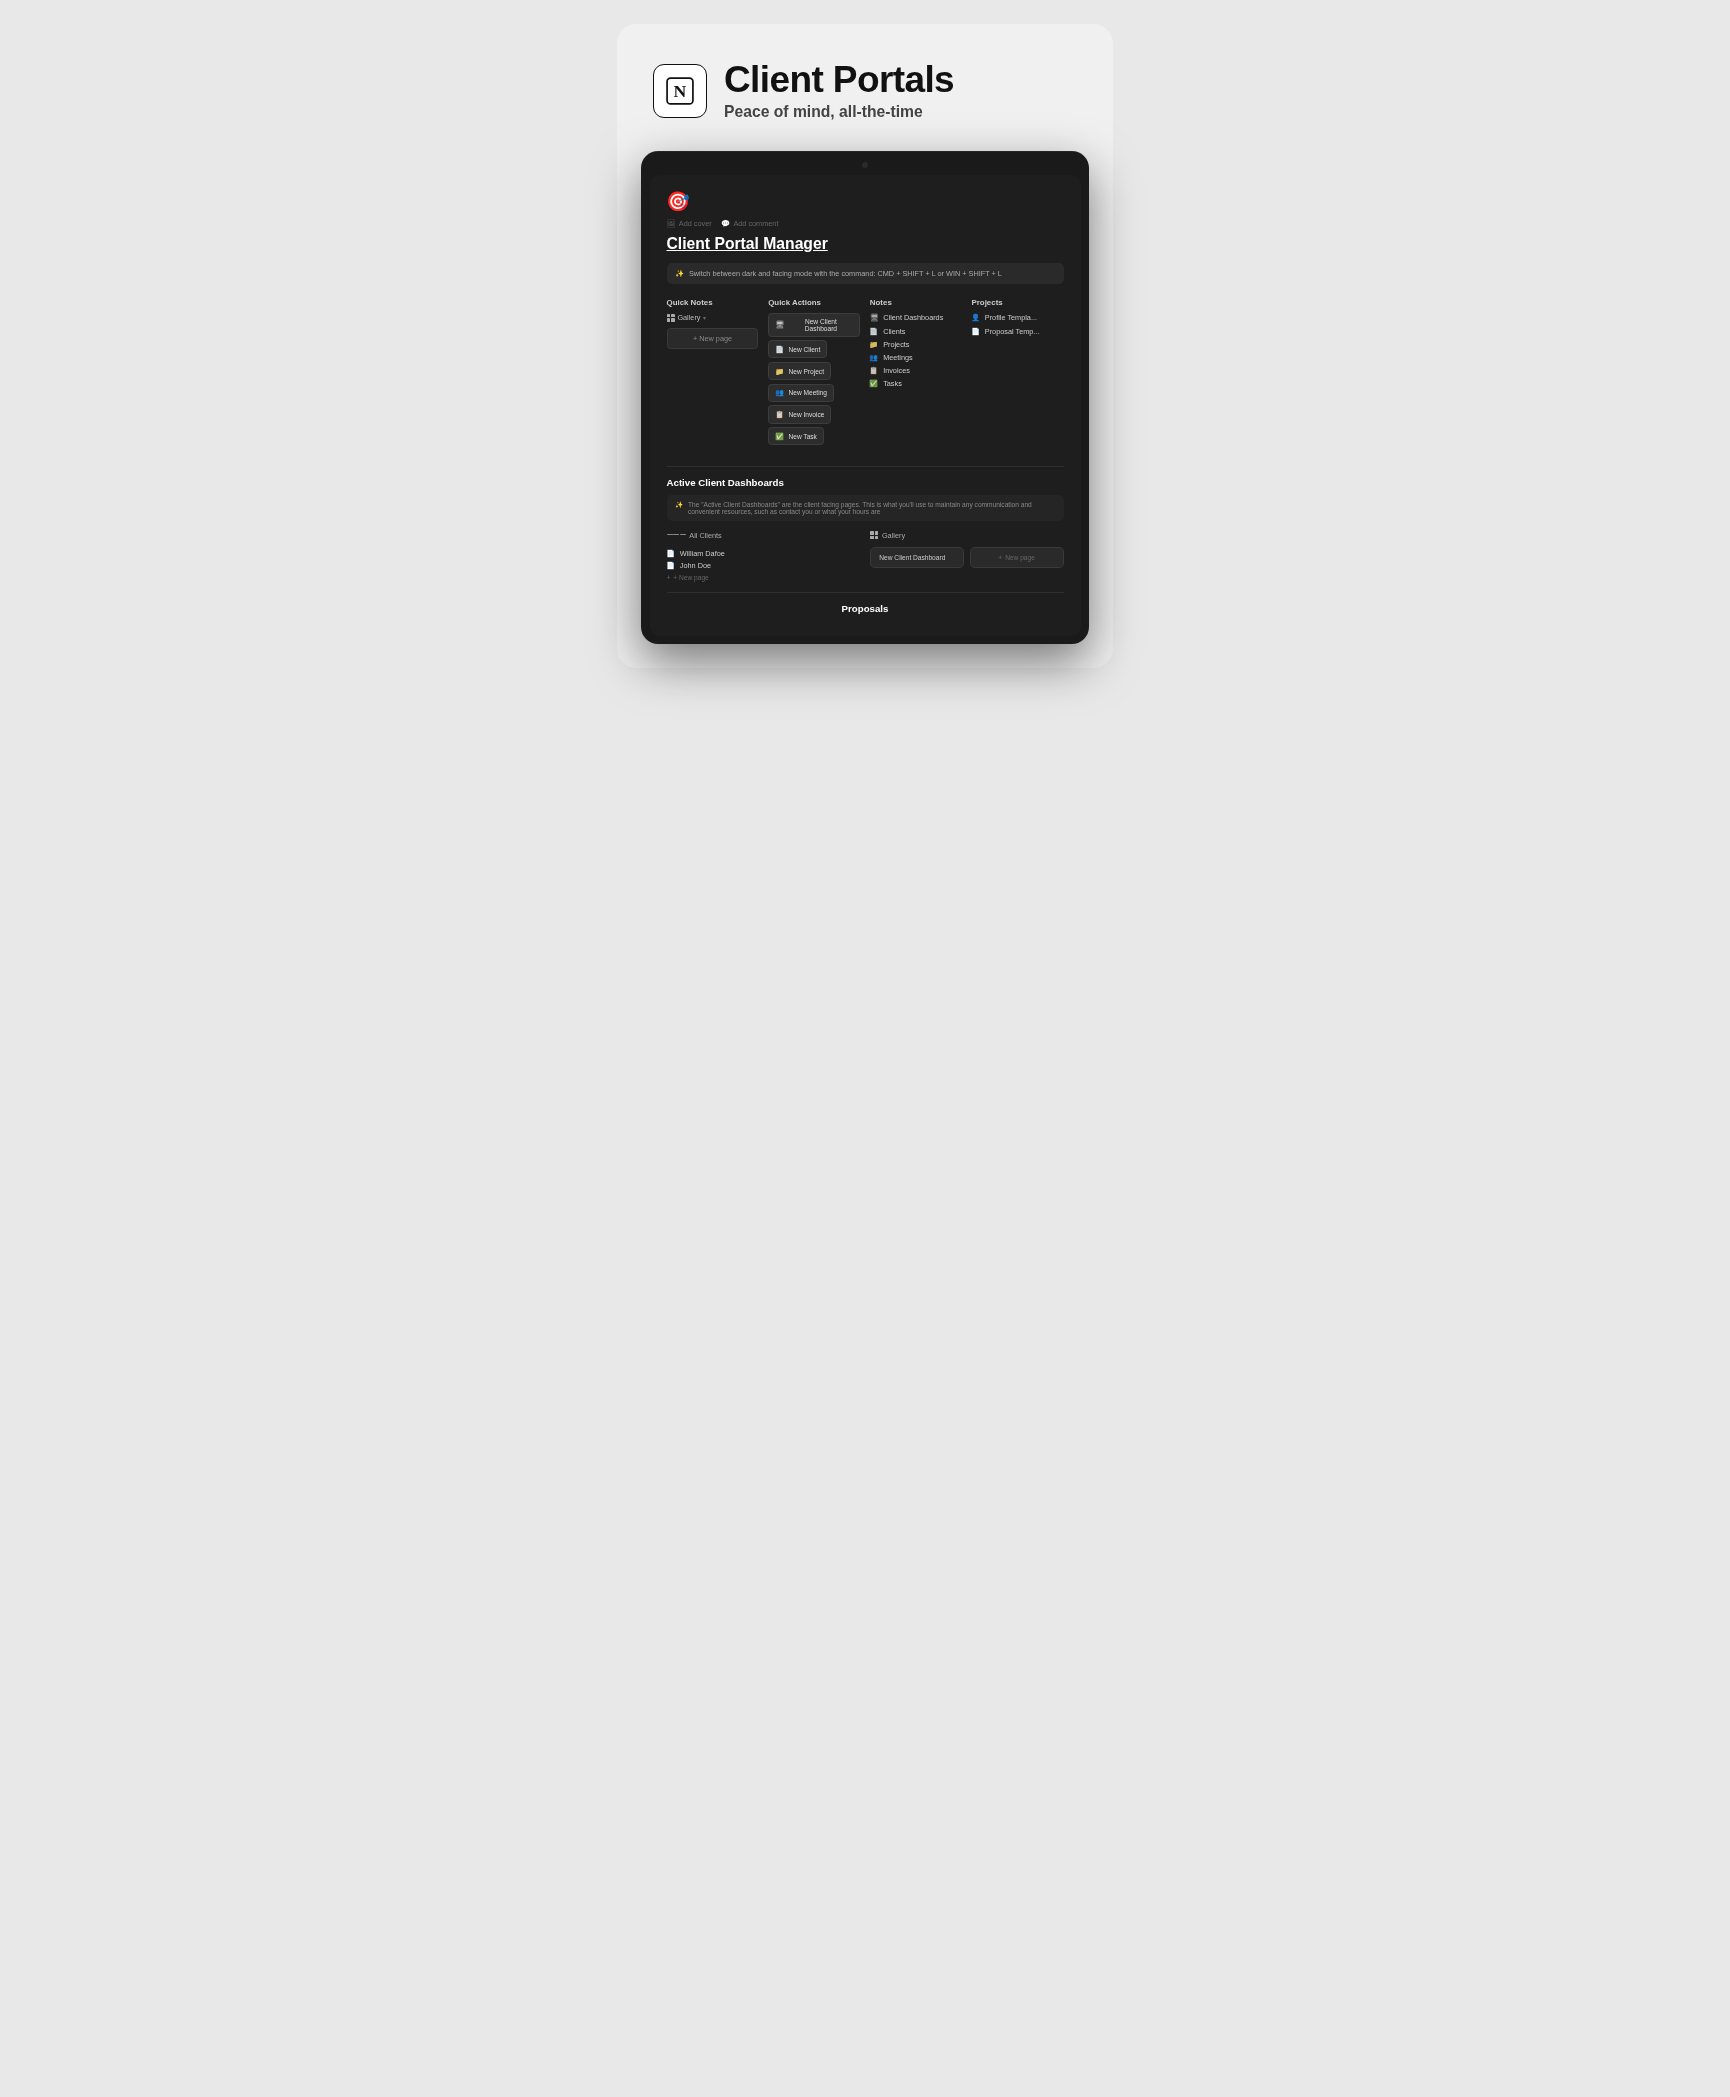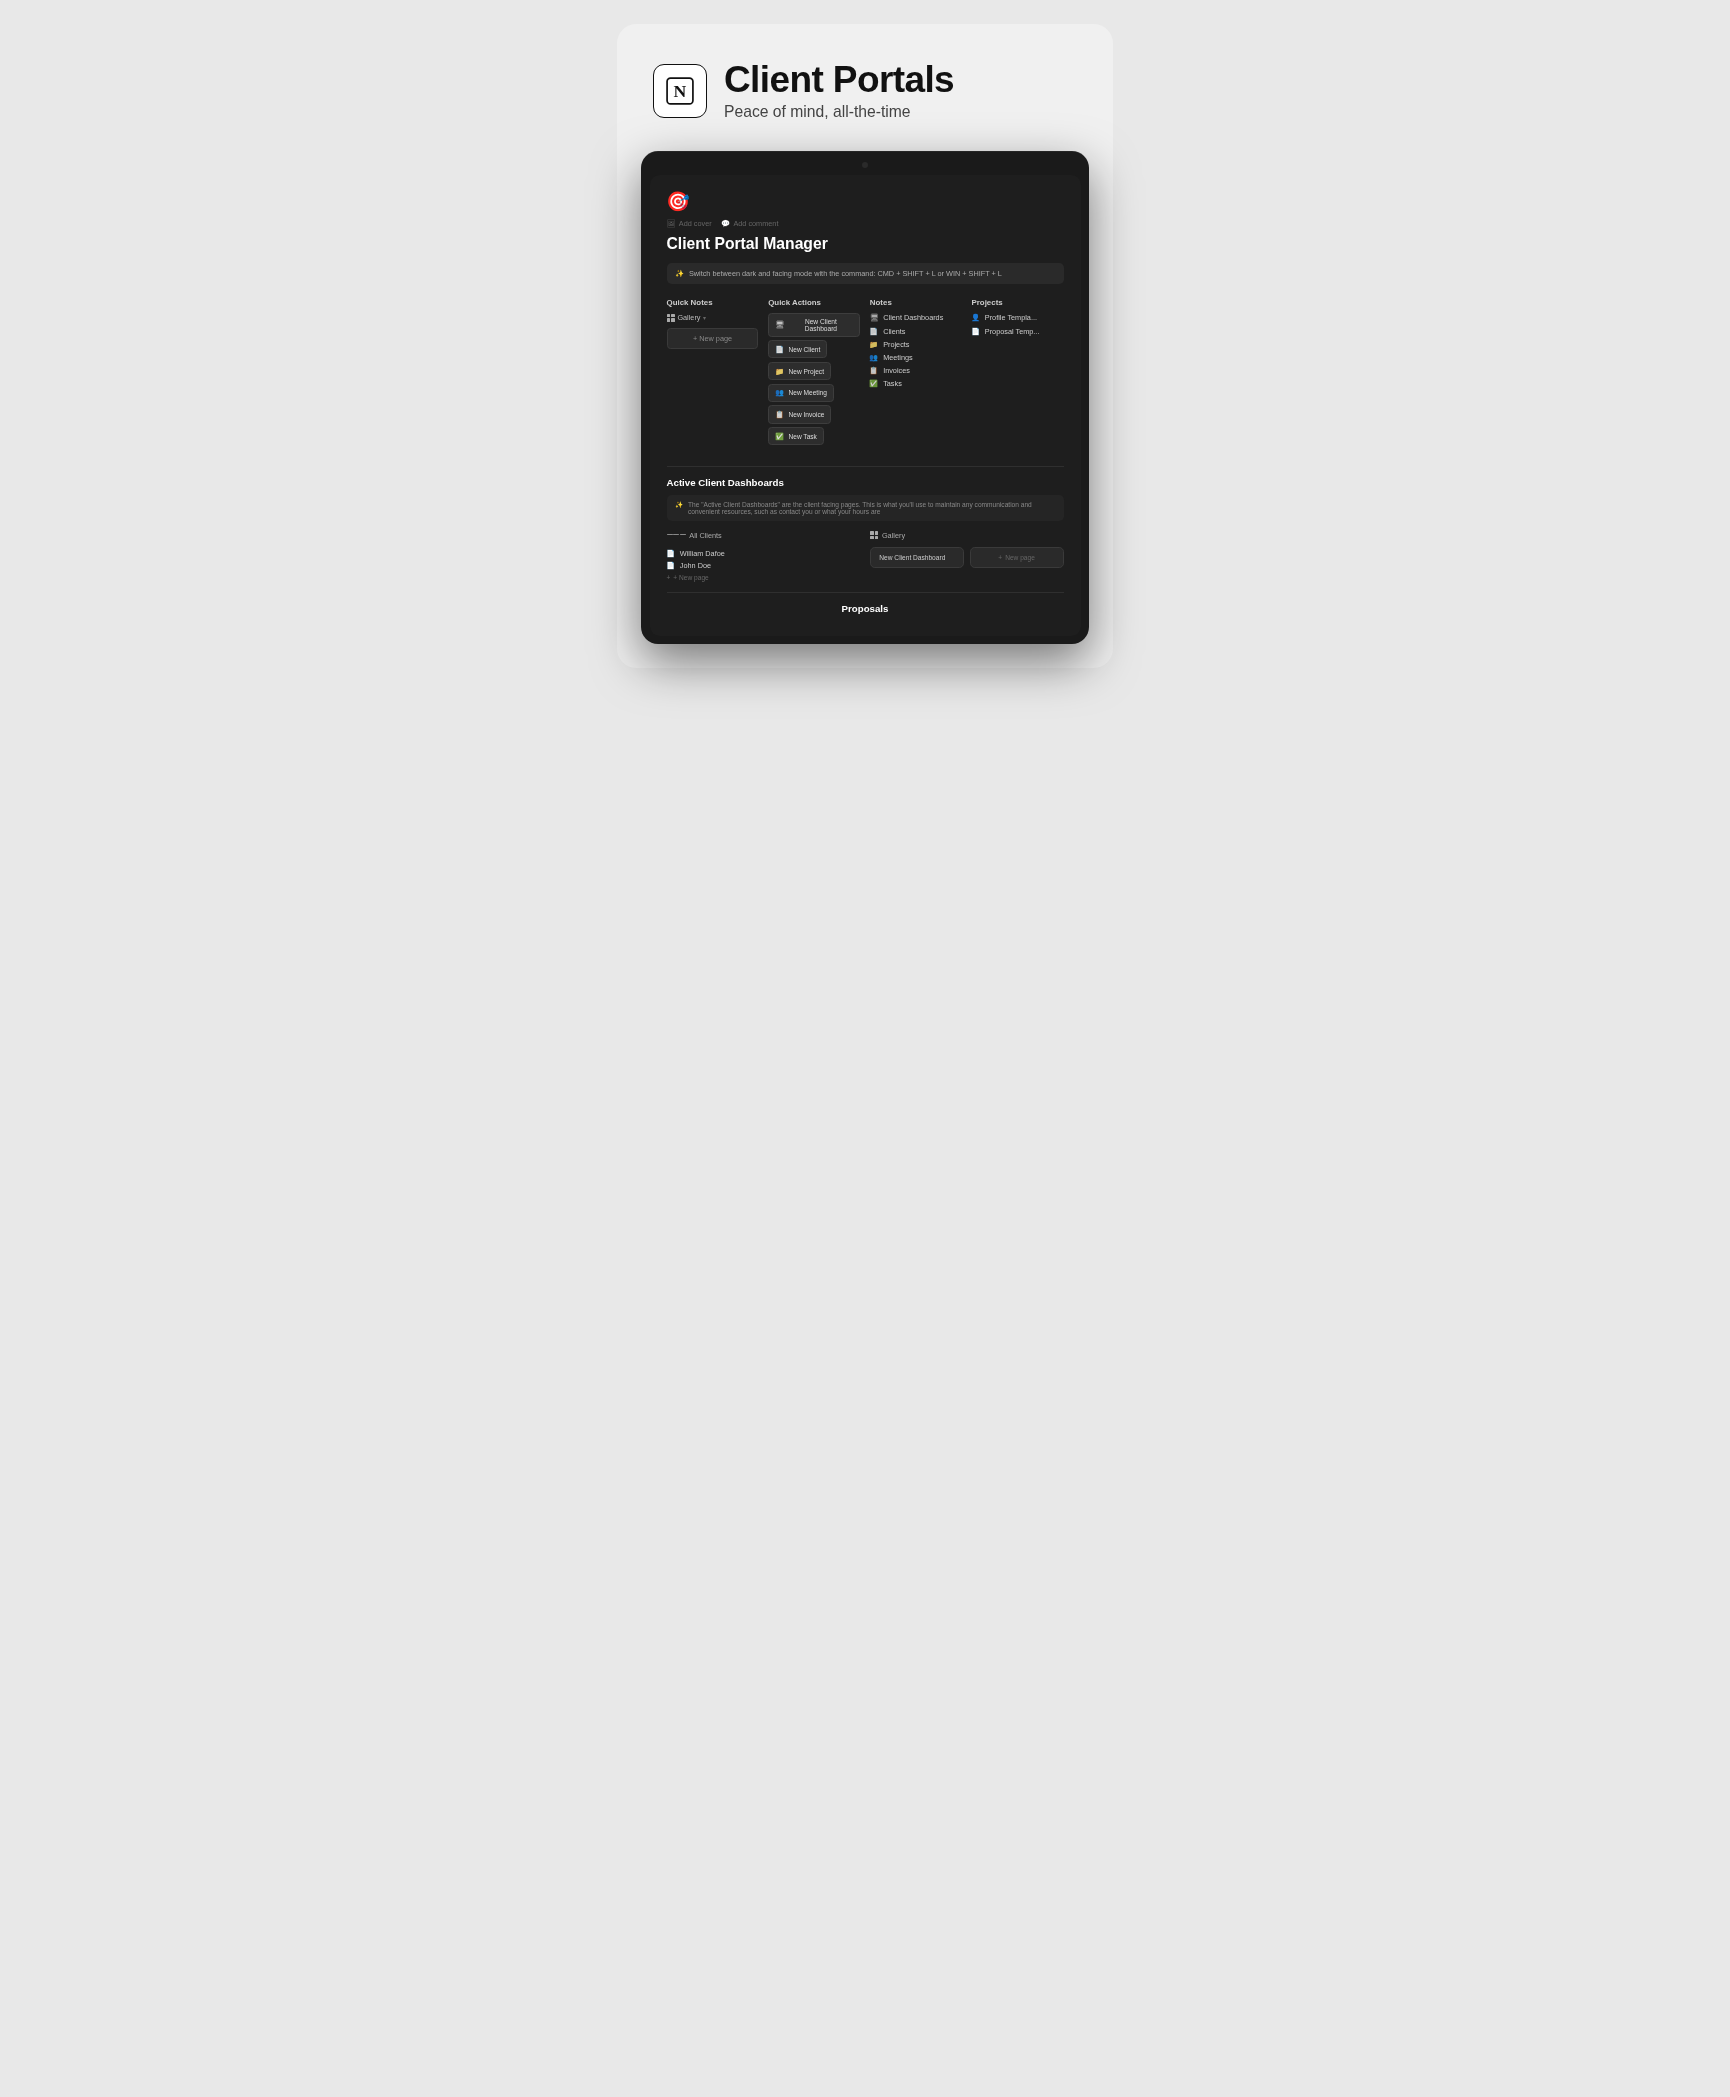--- a/index.html
+++ b/index.html
@@ -56,21 +56,21 @@
       font-weight: 800;
       color: #111;
       line-height: 1.1;
       letter-spacing: -0.6px;
       text-align: right;
     }
 
     .header-text p {
       font-size: 15.7px;
       color: #444;
-      font-weight: 400;
+      font-weight: 700;
       margin-top: 2.4px;
     }
 
     
     .device-frame {
       width: 100%;
       background: #1a1a1a;
       border-radius: 17px;
       padding: 11px 8.5px 8.5px;
       box-shadow: 0 18px 48px rgba(0,0,0,0.5), inset 0 0.6px 0 rgba(255,255,255,0.1);
@@ -115,20 +115,21 @@
       font-size: 7.3px;
       cursor: pointer;
     }
 
     
     .page-title {
       font-size: 15.7px;
       font-weight: 700;
       color: #fff;
       margin-bottom: 9.7px;
+      text-decoration: underline;
     }
 
     
     .info-banner {
       background: #2a2a2a;
       border-radius: 4.8px;
       padding: 6px 8.5px;
       color: #aaa;
       font-size: 7.3px;
       display: flex;

